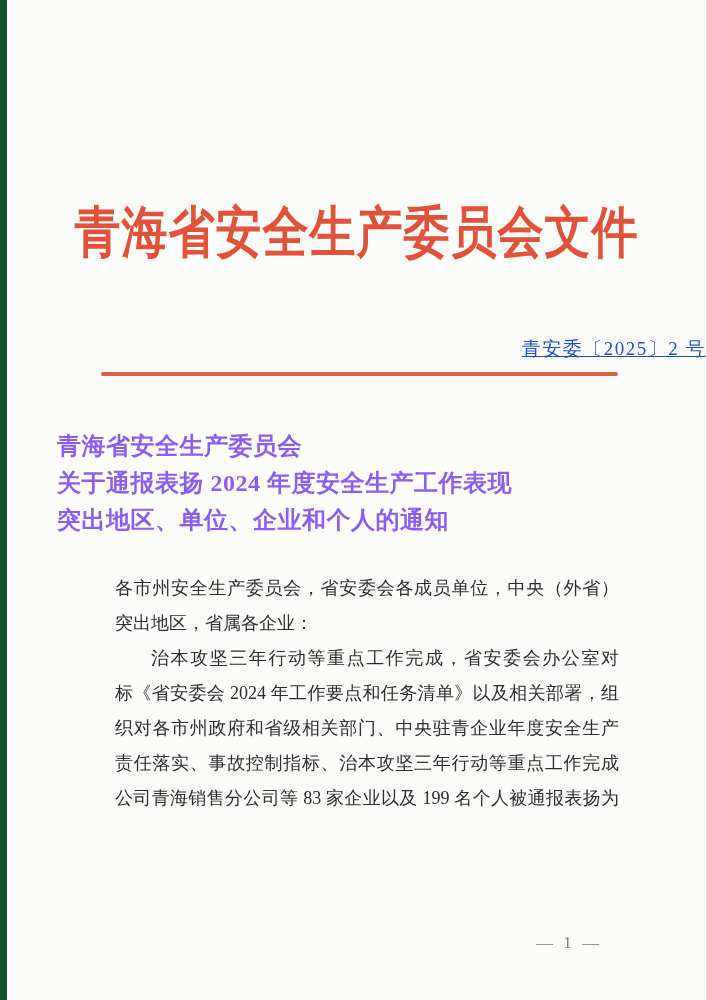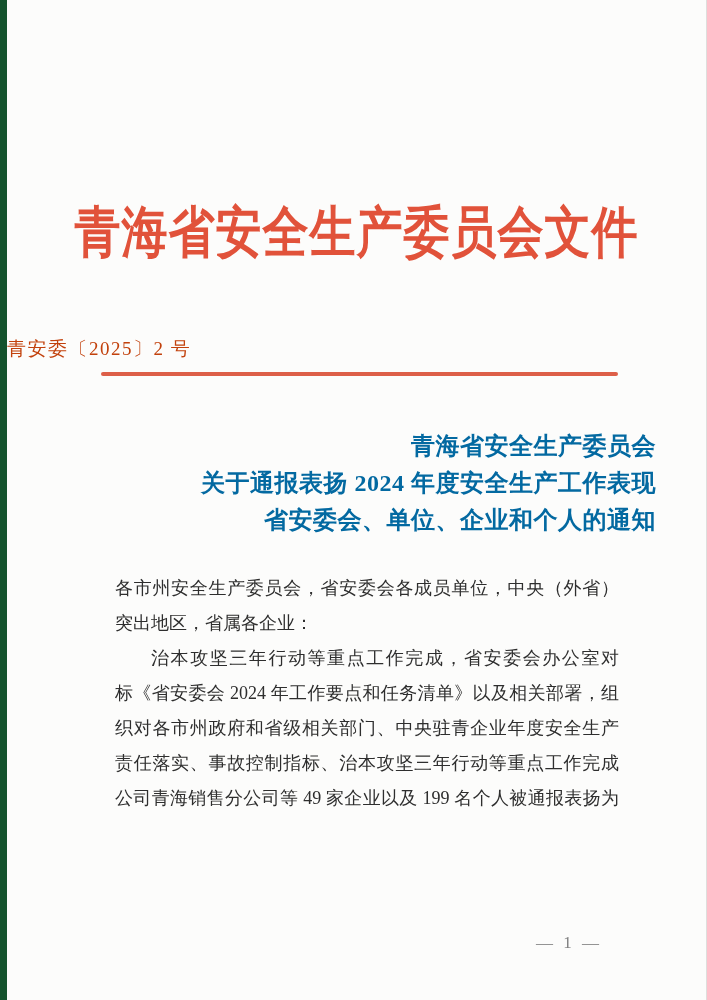--- a/index.html
+++ b/index.html
@@ -25,39 +25,40 @@
     font-weight: bold;
     color: #e1523a;
     letter-spacing: 1px;
     white-space: nowrap;
     transform: scaleY(1.2);
     transform-origin: center top;
   }
   .docnum {
     position: absolute;
     top: 336px; left: 0; width: 100%;
-    text-align: left;
+    text-align: right;
     font-size: 19px;
     letter-spacing: 1.5px;
-    color: #c2410c;
+    color: #1d4ed8;
+    text-decoration: underline;
   }
   .redline {
     position: absolute;
     top: 372px; left: 94px;
     width: 517px; height: 4px;
     background: #dd5f48;
     border-radius: 2px;
   }
   .title {
     position: absolute;
     top: 428px; left: 50px; right: 50px;
-    text-align: right;
+    text-align: left;
     font-size: 24px;
     font-weight: bold;
-    color: #0369a1;
+    color: #8b5cf6;
     line-height: 37px;
     letter-spacing: 0.5px;
   }
   .body {
     position: absolute;
     top: 571px; left: 108px;
     width: 504px;
     font-size: 18px;
     line-height: 35px;
     color: #2e2e2e;
@@ -81,28 +82,28 @@
 
   <h1 class="masthead">青海省安全生产委员会文件</h1>
 
   <div class="docnum">青安委〔2025〕2 号</div>
 
   <div class="redline"></div>
 
   <div class="title">
     <div class="title-line">青海省安全生产委员会</div>
     <div class="title-line">关于通报表扬 2024 年度安全生产工作表现</div>
-    <div class="title-line">省安委会、单位、企业和个人的通知</div>
+    <div class="title-line">突出地区、单位、企业和个人的通知</div>
   </div>
 
   <div class="body">
     <div class="line fill">各市州安全生产委员会，省安委会各成员单位，中央（外省）</div>
     <div class="line">突出地区，省属各企业：</div>
     <div class="line fill indent">治本攻坚三年行动等重点工作完成，省安委会办公室对</div>
     <div class="line fill">标《省安委会 2024 年工作要点和任务清单》以及相关部署，组</div>
     <div class="line fill">织对各市州政府和省级相关部门、中央驻青企业年度安全生产</div>
     <div class="line fill">责任落实、事故控制指标、治本攻坚三年行动等重点工作完成</div>
-    <div class="line fill">公司青海销售分公司等 49 家企业以及 199 名个人被通报表扬为</div>
+    <div class="line fill">公司青海销售分公司等 83 家企业以及 199 名个人被通报表扬为</div>
   </div>
 
   <div class="pagenum">— 1 —</div>
 
 </div>
 
 </body></html>

